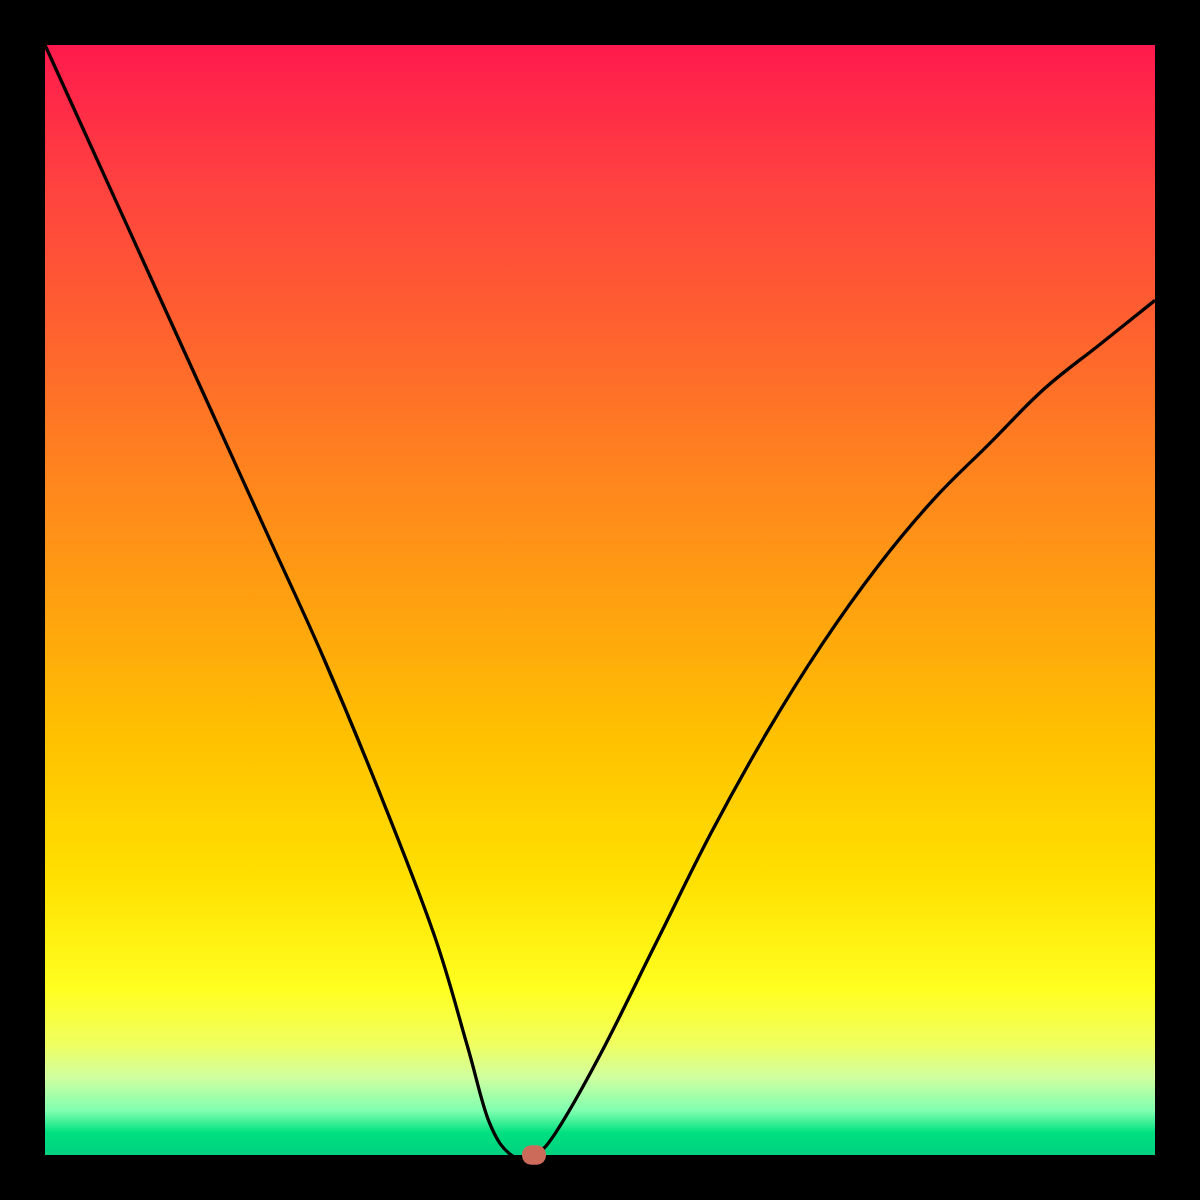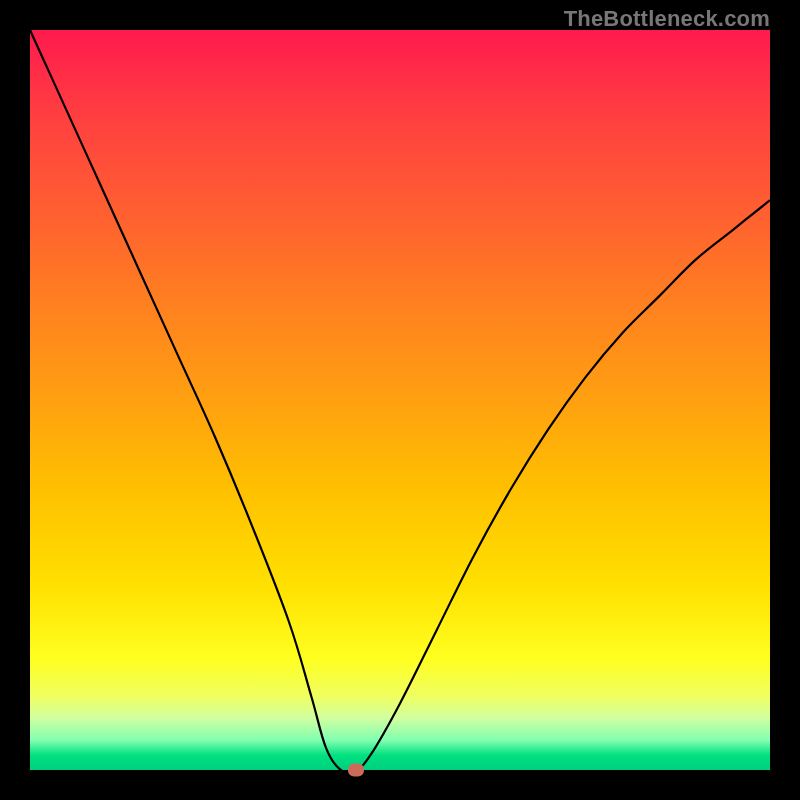--- a/index.html
+++ b/index.html
@@ -60,21 +60,20 @@
     border-radius: 6px;
     background: #cc6b5a;
     transform: translate(-50%, -50%);
   }
 </style>
 </head>
 <body>
 
 <div class="frame">
 
-  <div class="watermark">TheBottleneck.com</div>
 
   <div class="plot-area">
     <svg class="curve-svg" viewBox="0 0 740 740" preserveAspectRatio="none">
       <path id="curve" class="curve-path" d="M 0 0 C 6.66 14.651999999999996, 23.68 52.09599999999999, 37 81.39999999999998 C 50.32 110.70399999999997, 60.68 133.49599999999995, 74 162.79999999999995 C 87.32 192.10399999999996, 97.68 214.896, 111 244.2 C 124.32 273.504, 134.68 296.29599999999994, 148 325.59999999999997 C 161.32 354.904, 171.68 376.36400000000003, 185 407 C 198.32 437.63599999999997, 208.68 462.49999999999994, 222 495.79999999999995 C 235.32 529.0999999999999, 248.344 561.364, 259 592 C 269.656 622.636, 274.53999999999996 643.356, 281.2 666 C 287.86 688.644, 290.67199999999997 704.4799999999999, 296 717.8 C 301.32800000000003 731.12, 305.472 736.004, 310.8 740 C 316.12800000000004 743.996, 320.272 742.664, 325.6 740 C 330.92800000000005 737.336, 332.408 737.1880000000001, 340.40000000000003 725.2 C 348.39200000000005 713.212, 358.012 696.044, 370 673.4 C 381.988 650.756, 393.68000000000006 626.04, 407.00000000000006 599.4 C 420.32000000000005 572.76, 430.68 550.708, 444 525.4 C 457.32 500.092, 467.68 481.444, 481 458.8 C 494.32 436.156, 504.68 419.58, 518 399.59999999999997 C 531.32 379.61999999999995, 541.68 365.11599999999993, 555 347.79999999999995 C 568.32 330.484, 578.68 318.052, 592 303.40000000000003 C 605.32 288.74800000000005, 615.68 279.71999999999997, 629 266.4 C 642.32 253.07999999999998, 652.68 241.388, 666 229.40000000000003 C 679.32 217.41200000000006, 689.68 210.45600000000007, 703 199.80000000000007 C 716.32 189.14400000000006, 733.34 175.52799999999996, 740 170.19999999999993"></path>
     </svg>
     <div id="marker" class="marker" style="left: 325.6px; top: 740px;"></div>
   </div>
 
 </div>
 

